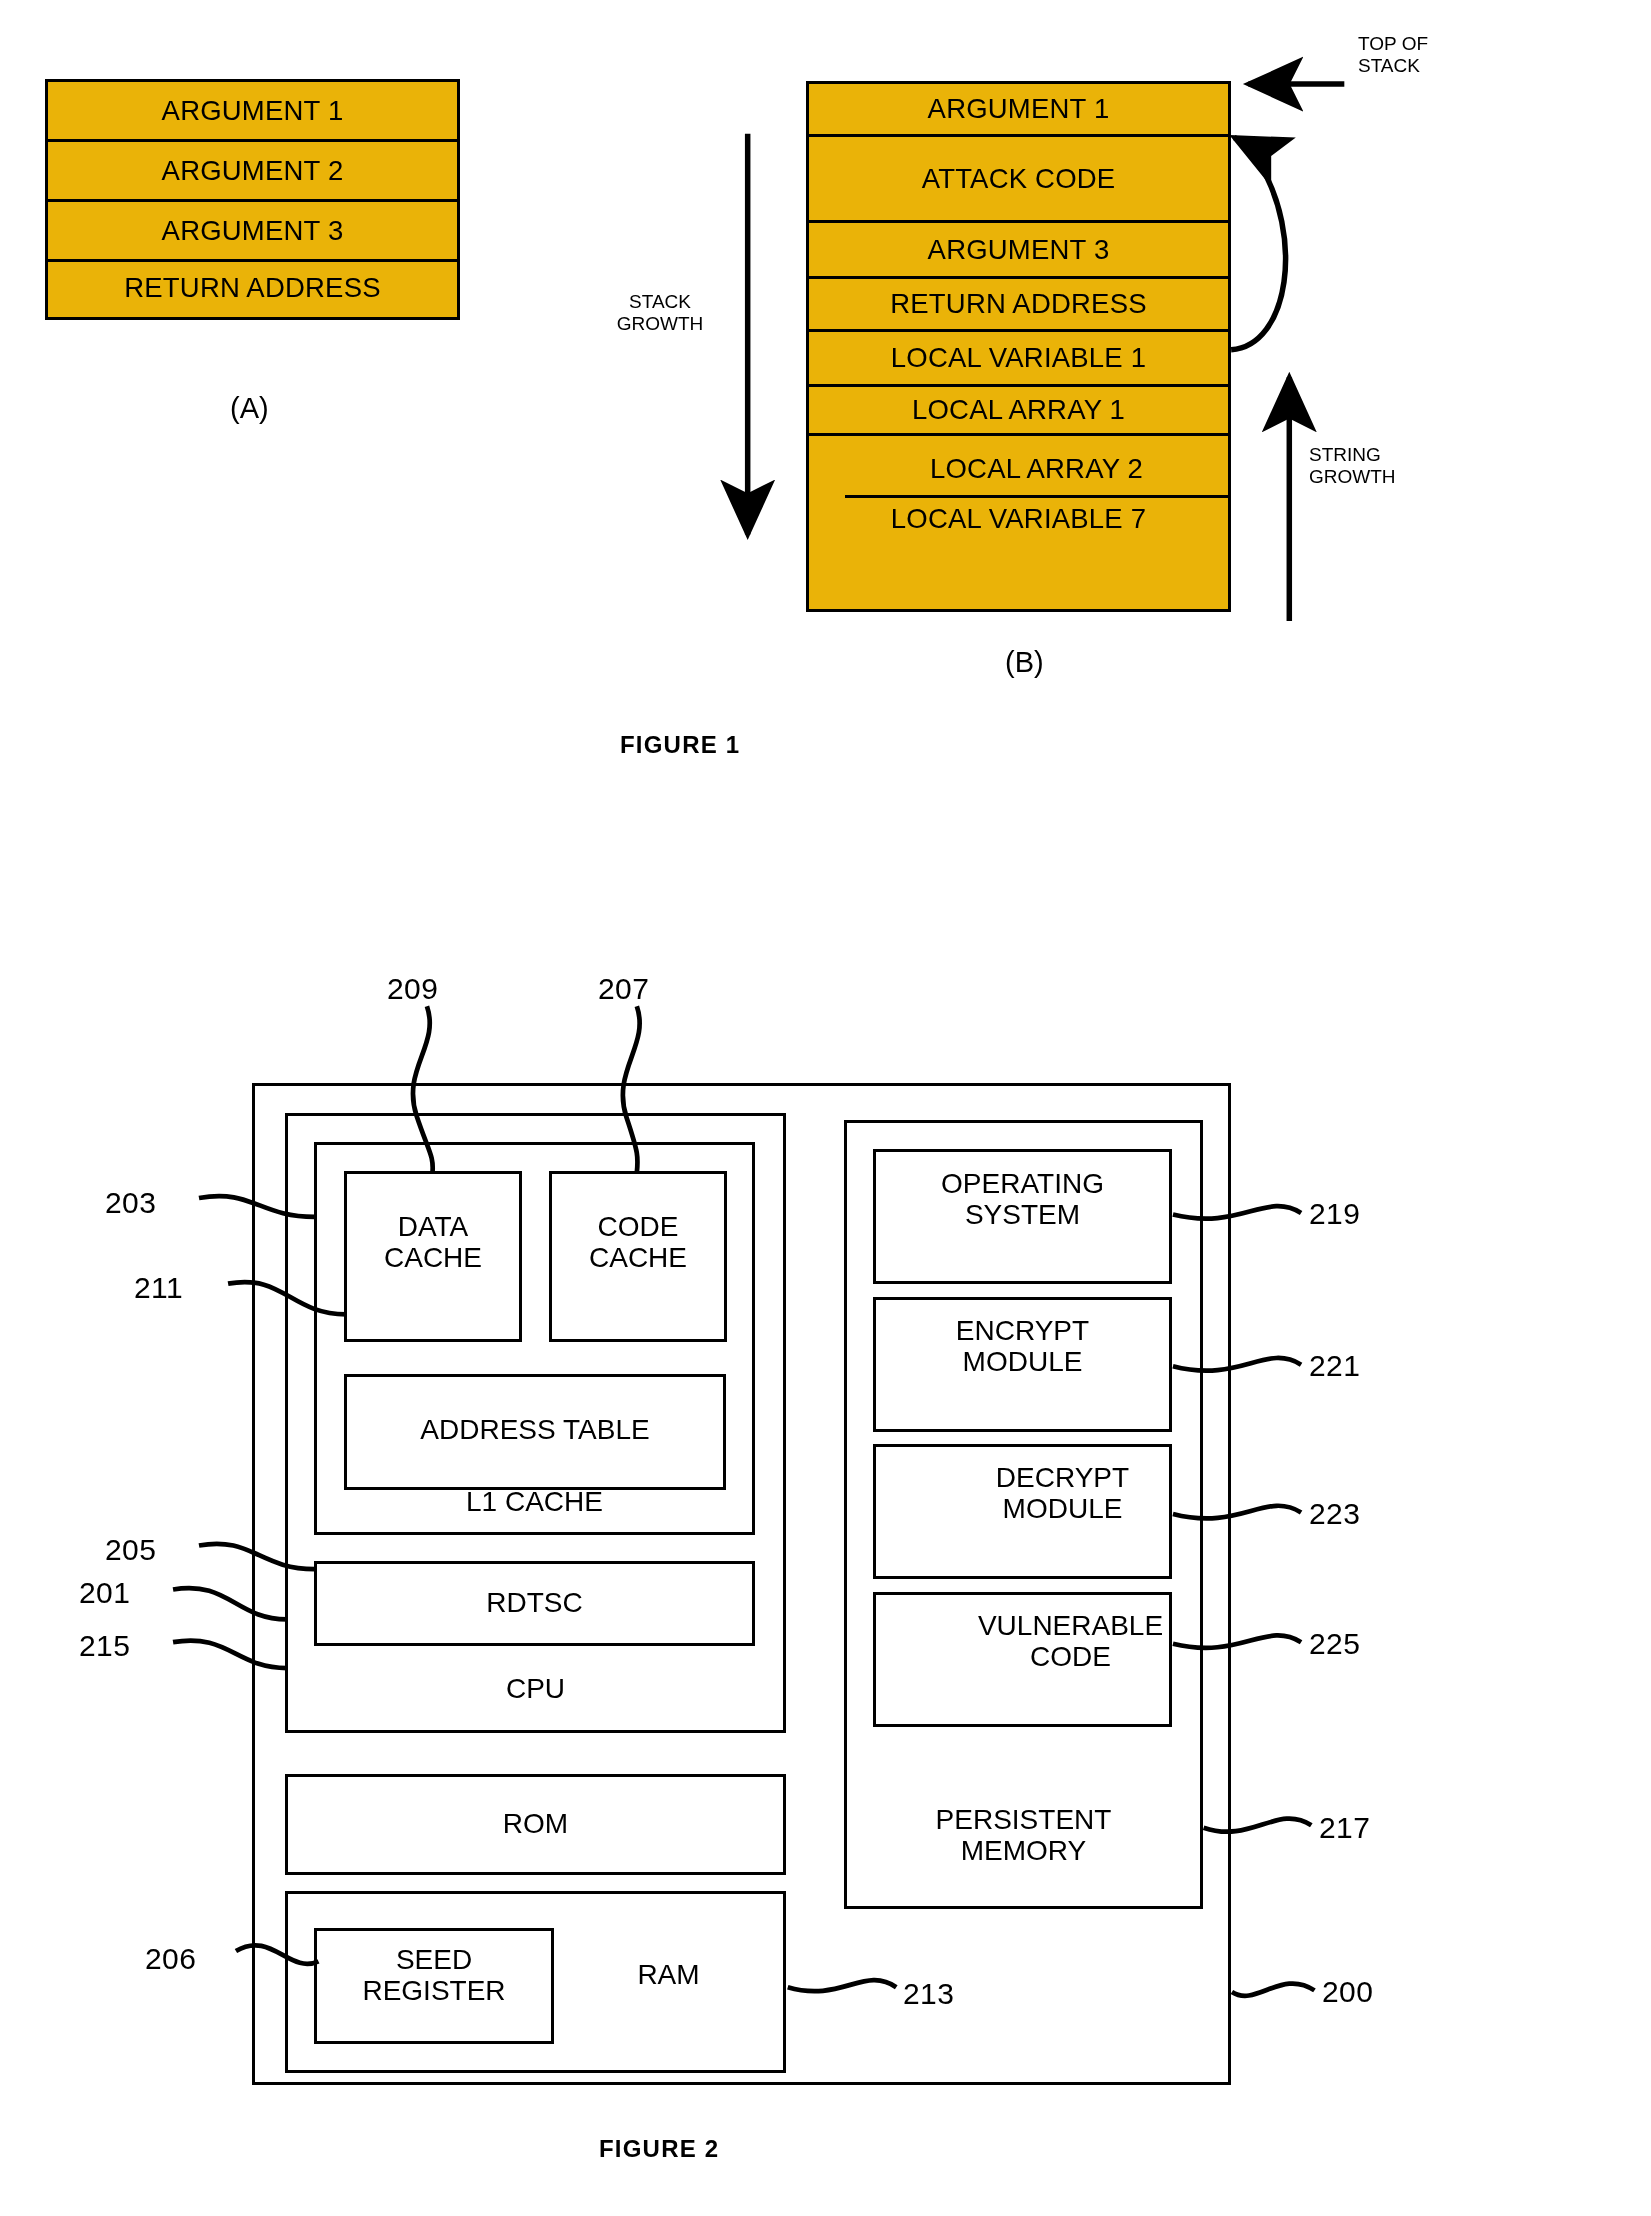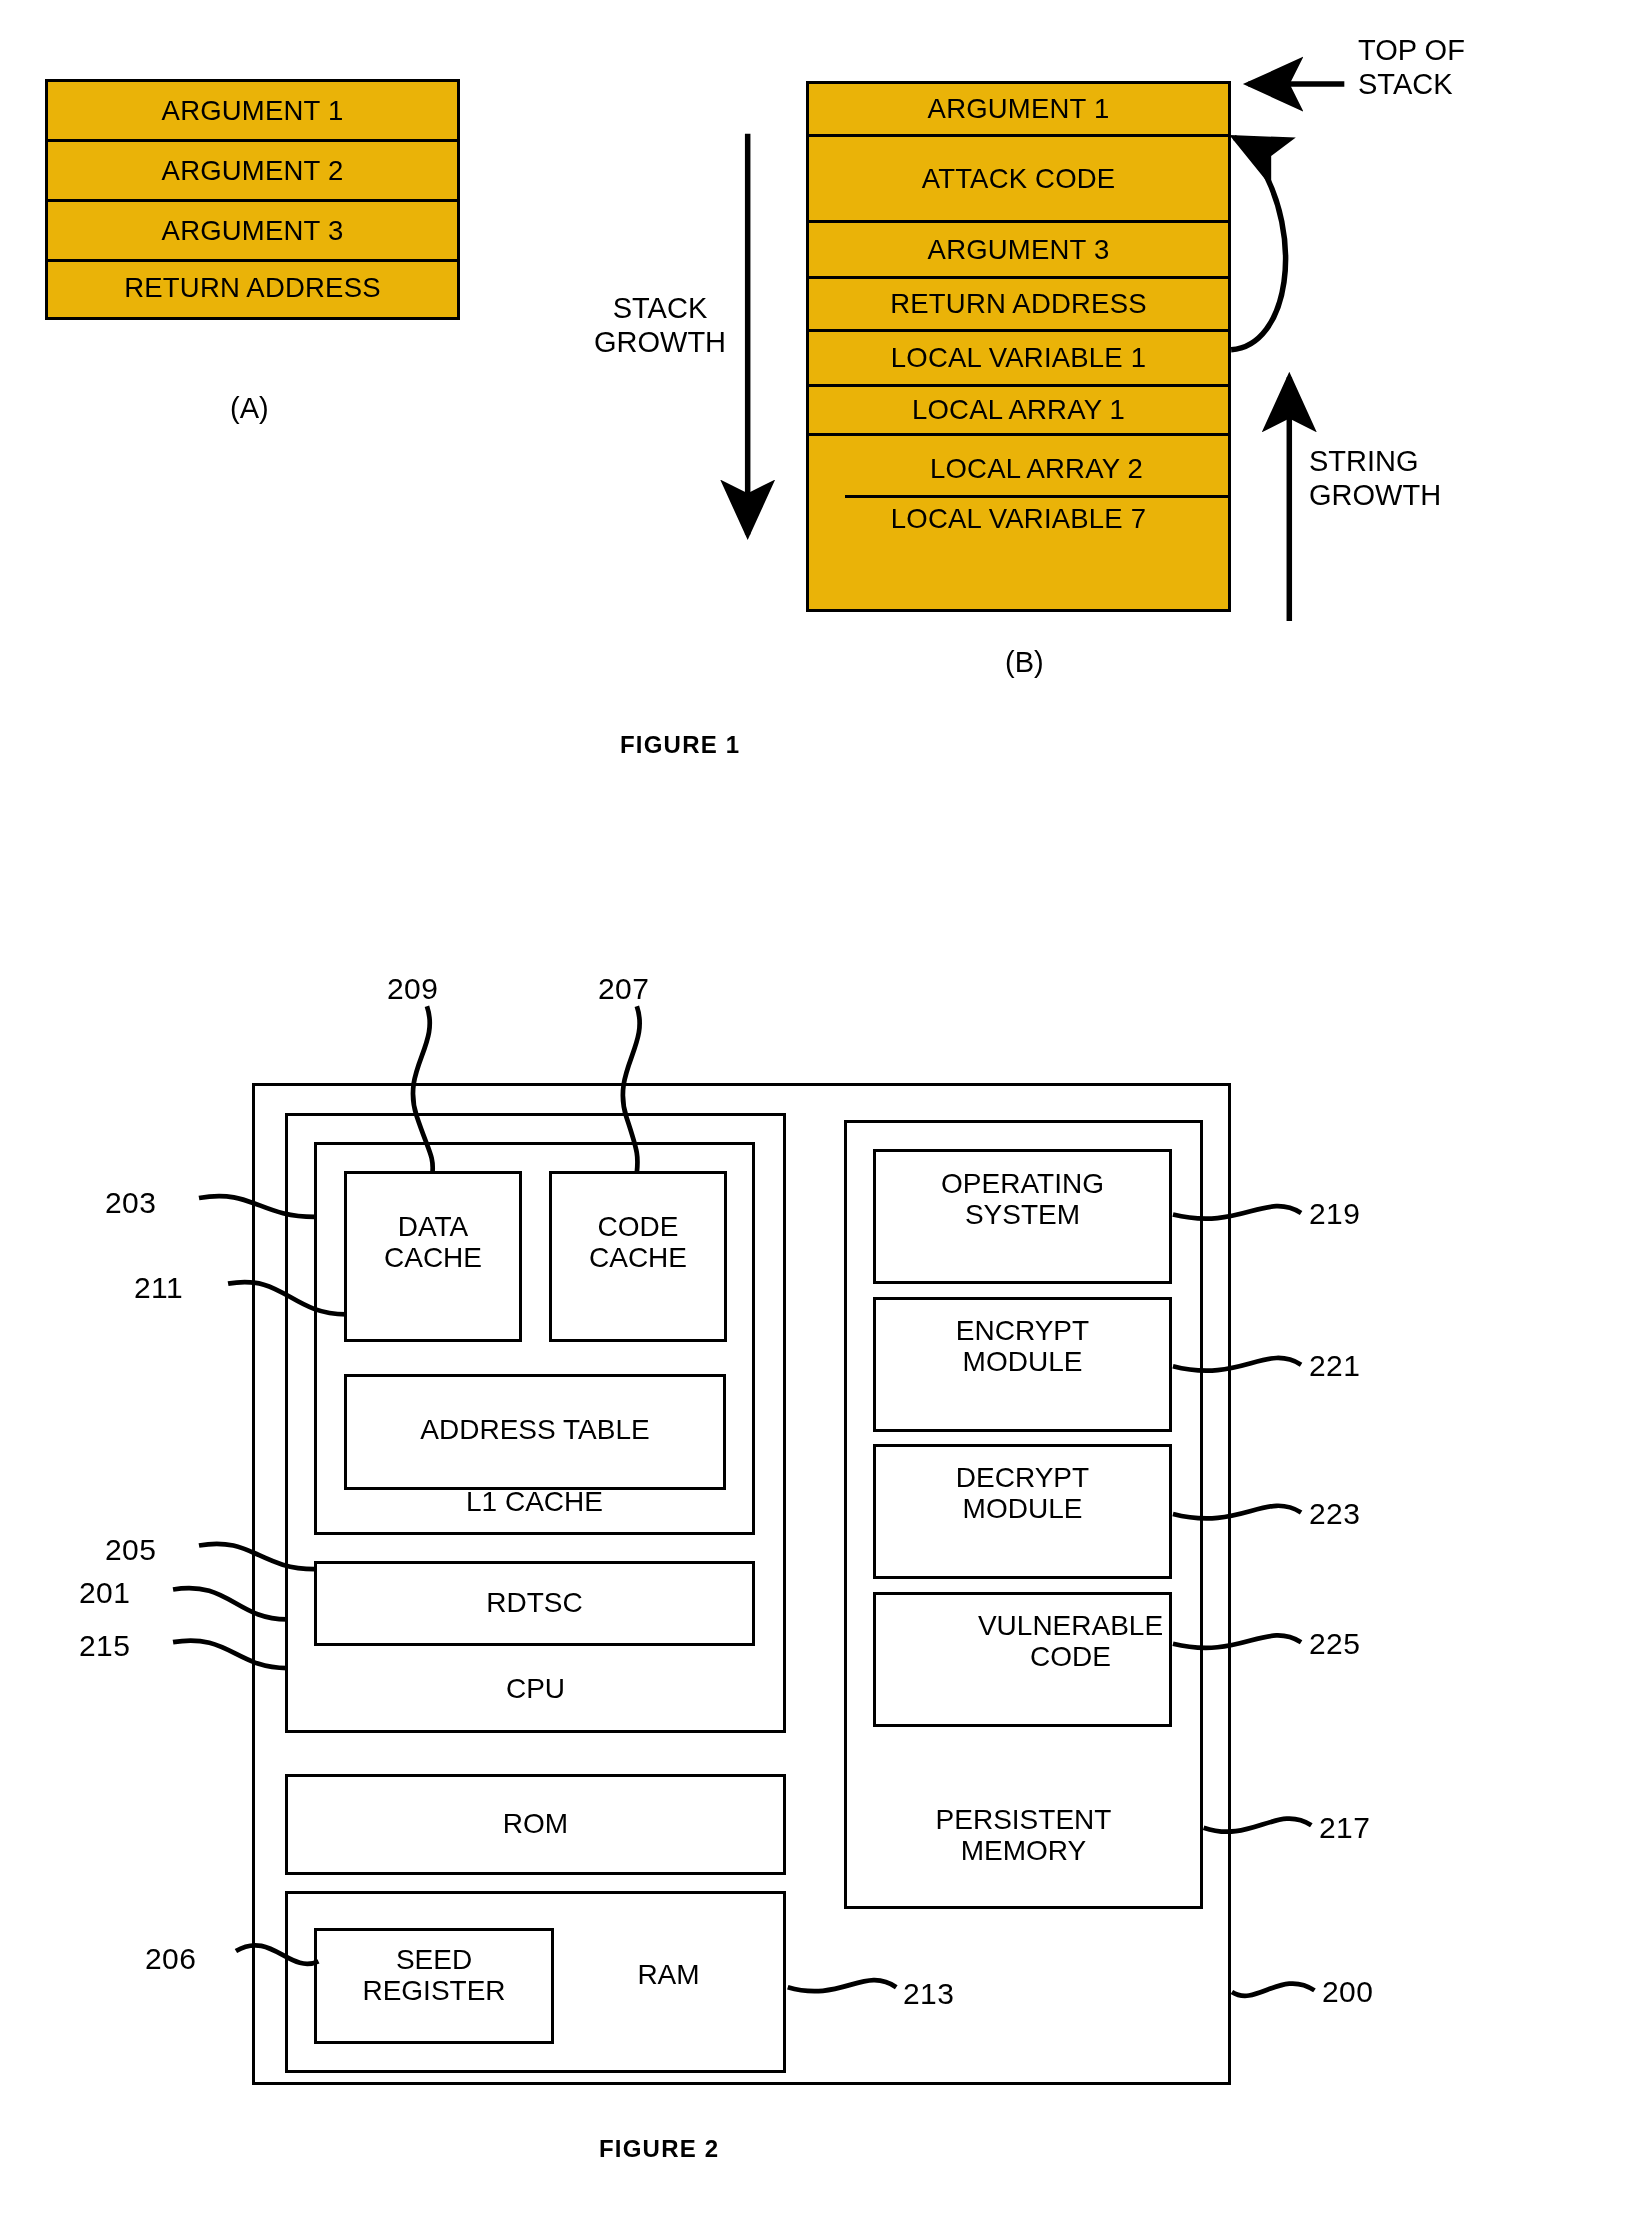--- a/index.html
+++ b/index.html
@@ -24,21 +24,21 @@
     left:0;right:0;
     box-sizing:border-box;
     border-bottom:3.1px solid #000;
     display:flex;align-items:center;justify-content:center;
     font-size:27.5px;
     letter-spacing:0.2px;
   }
   .srow.last{border-bottom:none;}
 
   
-  .lbl{position:absolute;font-size:29px;line-height:1.18;text-align:center;white-space:pre-line;}
+  .lbl{position:absolute;font-size:19px;line-height:1.18;text-align:center;white-space:pre-line;}
   .lbl-left{text-align:left;}
   .figcap{position:absolute;font-size:24px;font-weight:bold;letter-spacing:1.2px;}
   .paren{position:absolute;font-size:29px;}
 
   
   .ref{position:absolute;font-size:30px;letter-spacing:0.4px;}
 
   
   .fbox{
     position:absolute;
@@ -132,21 +132,21 @@
 
   <div class="fbox thin" style="left:873px;top:1149px;width:299px;height:135px;"></div>
   <div class="btext" style="left:873px;top:1168px;width:299px;">OPERATING
 SYSTEM</div>
 
   <div class="fbox thin" style="left:873px;top:1297px;width:299px;height:135px;"></div>
   <div class="btext" style="left:873px;top:1315px;width:299px;">ENCRYPT
 MODULE</div>
 
   <div class="fbox thin" style="left:873px;top:1444px;width:299px;height:135px;"></div>
-  <div class="btext" style="left:873px;top:1462px;width:299px;">DECRYPT
+  <div class="btext" style="left:873px;top:1462px;width:299px;padding-left:40px;">DECRYPT
 MODULE</div>
 
   <div class="fbox thin" style="left:873px;top:1592px;width:299px;height:135px;"></div>
   <div class="btext" style="left:873px;top:1610px;width:299px;padding-left:48px;">VULNERABLE
 CODE</div>
 
   <div class="btext" style="left:844px;top:1804px;width:359px;">PERSISTENT
 MEMORY</div>
 
   <div class="ref" style="left:387px;top:972px;">209</div>

